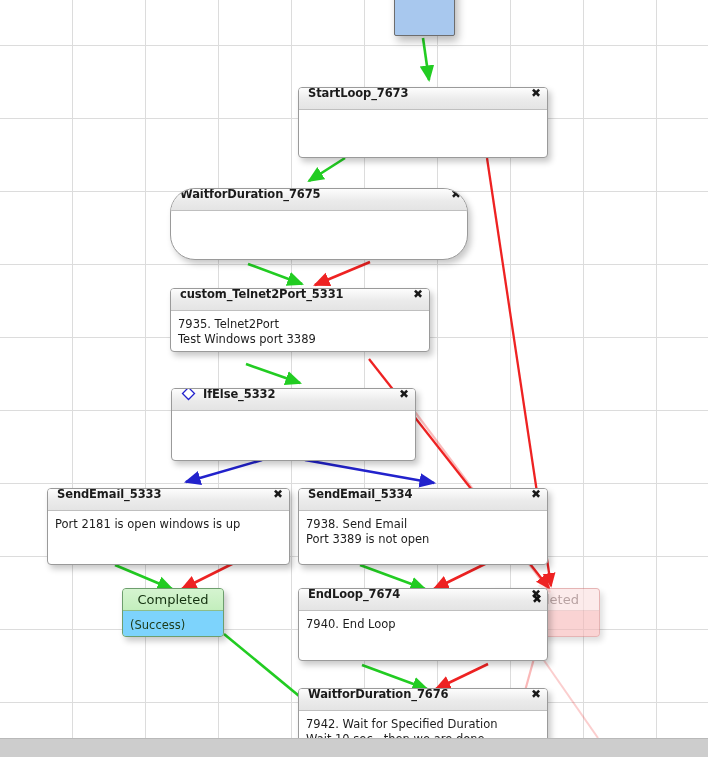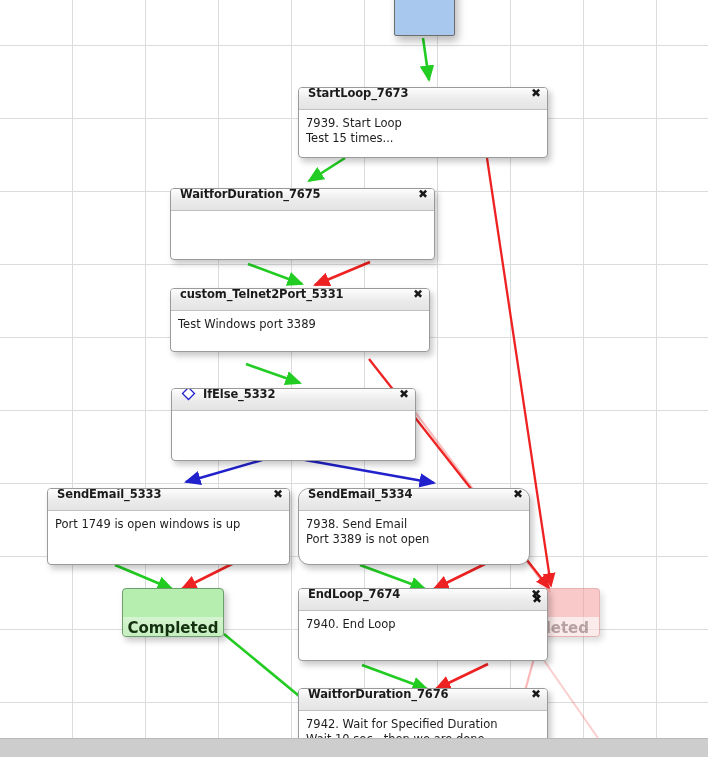--- a/index.html
+++ b/index.html
@@ -82,21 +82,21 @@
   
   .term {
     position: absolute;
     border-radius: 4px;
     overflow: hidden;
     box-shadow: 3px 4px 6px rgba(0,0,0,0.22);
   }
   .term .t-head {
     height: 22px;
     display: flex; align-items: center; justify-content: center;
-    font-size: 15px; font-weight: bold; margin-top: 28px;
+    font-size: 13px; font-weight: normal;
   }
   .term .t-body {
     height: 27px;
     display: flex; align-items: center;
     padding-left: 7px;
     font-size: 11.5px;
   }
   #term-success {
     border: 1px solid #6d9e6d;
     background: #b6eeb0;
@@ -224,66 +224,63 @@
     </g>
   </svg>
 
   <div id="node-selected-top" class="node-plain" style="position:absolute; left:394px; top:-22px; width:61px; height:58px;"></div>
 
   <div class="node" style="left:298px; top:87px; width:250px; height:71px;">
     <div class="titlebar">
       <span class="title">StartLoop_7673</span>
       <span class="closebtn">✖</span>
     </div>
-    <div class="body">
-      <div class="line">7939. Start Loop</div>
-      <div class="line">Test 15 times...</div>
-    </div>
-  </div>
-
-  <div class="node" style="left:170px; top:188px; width:265px; height:72px;">
+  </div>
+
+  <div class="node" style="left:170px; top:188px; width:298px; height:72px;border-radius:25px;">
     <div class="titlebar">
       <span class="title">WaitforDuration_7675</span>
       <span class="closebtn">✖</span>
     </div>
     <div class="body">
     </div>
   </div>
 
   <div class="node" style="left:170px; top:288px; width:260px; height:64px;">
     <div class="titlebar">
       <span class="title">custom_Telnet2Port_5331</span>
       <span class="closebtn">✖</span>
     </div>
     <div class="body">
+      <div class="line">7935. Telnet2Port</div>
       <div class="line">Test Windows port 3389</div>
     </div>
   </div>
 
   <div class="node" style="left:171px; top:388px; width:245px; height:73px;">
     <div class="titlebar">
       <svg class="diamond-icon" viewBox="0 0 16 16">
         <polygon points="8,1.6 14.4,8 8,14.4 1.6,8" fill="#ffffff" stroke="#2222cc" stroke-width="1.4"></polygon>
       </svg>
       <span class="title">IfElse_5332</span>
       <span class="closebtn">✖</span>
     </div>
   </div>
 
   <div class="node" style="left:47px; top:488px; width:243px; height:77px;">
     <div class="titlebar">
       <span class="title">SendEmail_5333</span>
       <span class="closebtn">✖</span>
     </div>
     <div class="body">
-      <div class="line">Port 1749 is open windows is up</div>
-    </div>
-  </div>
-
-  <div class="node" style="left:298px; top:488px; width:232px; height:77px;border-radius:11px;">
+      <div class="line">Port 2181 is open windows is up</div>
+    </div>
+  </div>
+
+  <div class="node" style="left:298px; top:488px; width:250px; height:77px;">
     <div class="titlebar">
       <span class="title">SendEmail_5334</span>
       <span class="closebtn">✖</span>
     </div>
     <div class="body">
       <div class="line">7938. Send Email</div>
       <div class="line">Port 3389 is not open</div>
     </div>
   </div>
 

